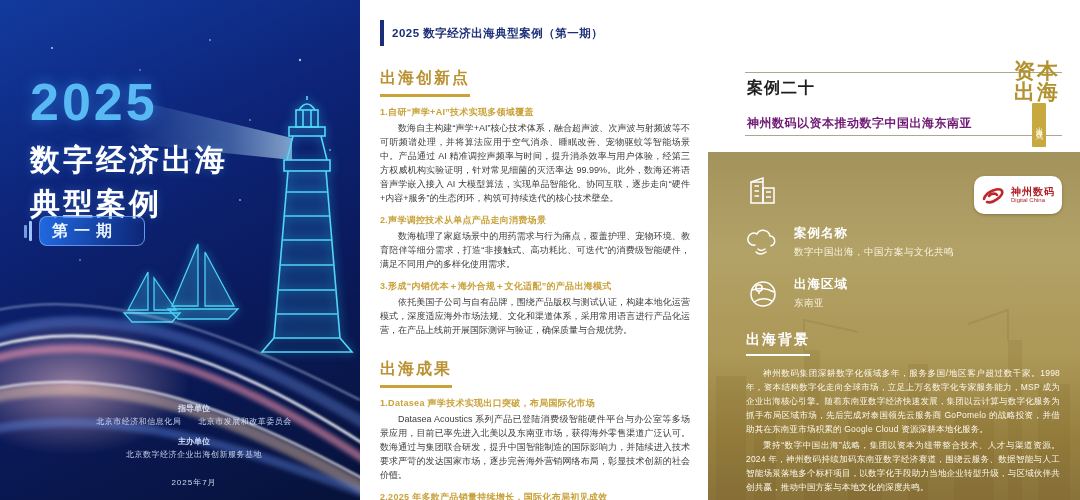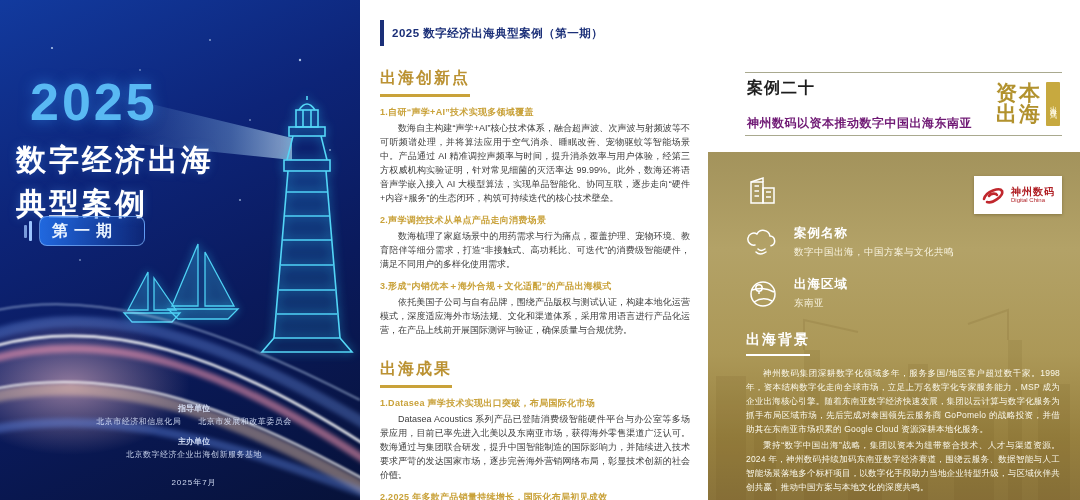--- a/index.html
+++ b/index.html
@@ -15,21 +15,21 @@
     background:linear-gradient(155deg,#123a9e 0%,#0d2478 34%,#0a1a5c 62%,#071239 100%);
     overflow:hidden;
   }
   .cover-art { position:absolute; left:0; top:0; width:360px; height:500px; }
   .cover-year {
     position:absolute; left:30px; top:72px;
     font-size:52px; font-weight:800; letter-spacing:3px;
     color:#59b9f3; text-shadow:0 0 14px rgba(60,160,255,.55);
   }
   .cover-title {
-    position:absolute; left:16px; top:138px;
+    position:absolute; left:30px; top:138px;
     font-size:30px; font-weight:800; color:#ffffff; letter-spacing:3px; line-height:1.45;
     text-shadow:0 0 10px rgba(90,170,255,.35);
   }
   .issue-wrap { position:absolute; left:24px; top:216px; display:flex; align-items:center; }
   .issue-bar { width:3px; background:#9cc4ff; margin-right:2px; border-radius:1px; }
   .issue-bar.b1 { height:13px; opacity:.75; }
   .issue-bar.b2 { height:20px; margin-right:7px; }
   .issue-badge {
     height:30px; padding:0 26px 0 12px; display:flex; align-items:center;
     font-size:16px; font-weight:700; color:#eaf4ff; letter-spacing:6px;
@@ -70,21 +70,21 @@
   
   .case-header {
     position:absolute; left:745px; top:72px; width:317px; height:64px;
     border-top:1px solid #a9a98f; border-bottom:1px solid #a9a98f;
     display:flex; align-items:center; justify-content:space-between;
     background:#ffffff; padding:0 2px;
   }
   .case-head-left { padding-top:2px; }
   .case-number { font-size:16px; font-weight:800; color:#1d1d1d; letter-spacing:1px; }
   .case-title  { font-size:12px; font-weight:700; color:#701a75; margin-top:16px; letter-spacing:.5px; }
-  .case-badge  { display:flex; align-items:center; }
+  .case-badge  { display:flex; align-items:center;flex-direction:column; }
   .badge-chars {
     font-size:21px; font-weight:800; color:#b2922e; line-height:.98;
     letter-spacing:2px; text-align:center;
   }
   .badge-ribbon {
     writing-mode:vertical-rl; font-size:7px; color:#fffbe8; background:#c7a93f;
     padding:4px 2px; margin-left:4px; letter-spacing:2px; border-radius:1px; height:44px;
     display:flex; align-items:center; justify-content:center;
   }
 
@@ -96,21 +96,21 @@
   .gold-sil { position:absolute; left:0; bottom:0; width:372px; height:220px; opacity:.5; }
   .gold-inner { position:absolute; left:0; top:0; width:372px; height:348px; padding:22px 20px 0 38px; }
 
   .info-row { display:flex; align-items:flex-start; margin-bottom:17px; }
   .info-icon { width:34px; height:34px; flex:0 0 34px; margin-right:14px; }
   .info-label { font-size:12.5px; font-weight:800; letter-spacing:1px; color:#ffffff; }
   .info-value { font-size:9.5px; color:#fdf8e6; margin-top:4px; letter-spacing:.5px; opacity:.95; }
 
   .dc-logo {
     position:absolute; right:18px; top:24px; width:88px; height:38px;
-    background:#ffffff; border-radius:0; display:flex; align-items:center;
+    background:#ffffff; border-radius:10px; display:flex; align-items:center;
     padding:0 6px; box-shadow:0 1px 3px rgba(60,45,10,.35);
   }
   .dc-logo-text { margin-left:5px; line-height:1.05; }
   .dc-name { font-size:10px; font-weight:800; color:#b01f24; letter-spacing:1px; }
   .dc-name-en { font-size:6px; color:#b01f24; }
 
   .bg-heading {
     font-size:14px; font-weight:800; letter-spacing:2px; color:#ffffff;
     display:inline-block; border-bottom:2px solid #ffffff; padding-bottom:5px;
     margin:4px 0 10px;

